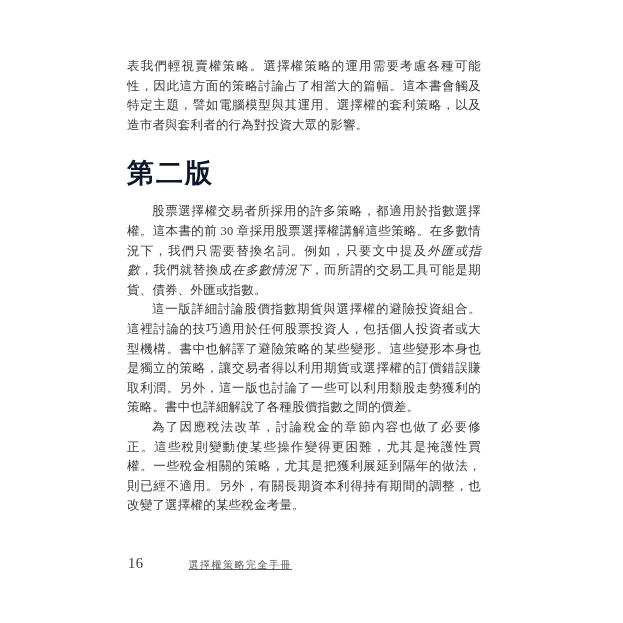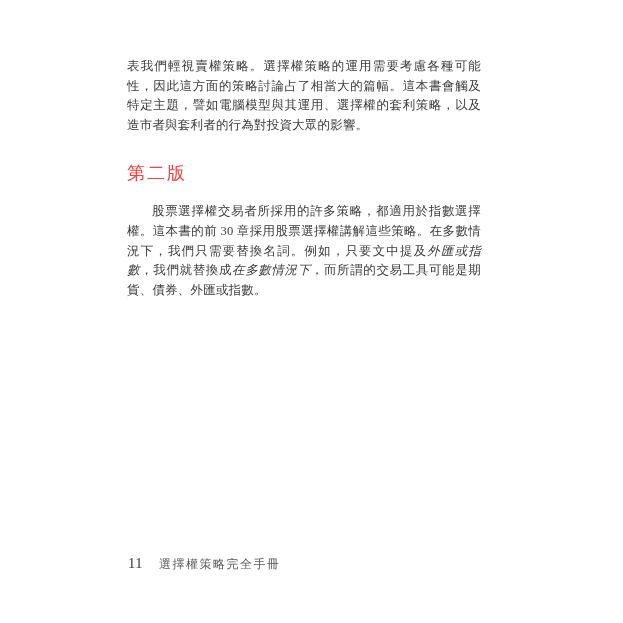--- a/index.html
+++ b/index.html
@@ -27,66 +27,69 @@
     line-height: 19.6px;
     color: #3a3a3a;
     text-align: justify;
     text-justify: inter-ideograph;
     letter-spacing: 0.2px;
   }
   .para.indent {
     text-indent: 2em;
   }
   .section-heading {
-    font-size: 18px;
+    font-size: 27px;
     line-height: 30px;
-    font-weight: normal;
-    color: #ef4444;
+    font-weight: bold;
+    color: #0f172a;
     margin: 23px 0 14px 0;
     letter-spacing: 2px;
   }
   .em-term {
     font-style: italic;
   }
   .footer {
     position: absolute;
     left: 128px;
     top: 554px;
     width: 354px;
     white-space: nowrap;
   }
   .page-number {
     font-size: 14.5px;
     color: #383838;
     letter-spacing: 0.5px;
   }
   .running-title {
-    font-size: 12px;
+    font-size: 10px;
     color: #5a5a5a;
-    margin-left: 12px;
+    margin-left: 41px;
     letter-spacing: 1.5px;
+    text-decoration: underline;
   }
 </style>
 </head>
 <body>
 
 <div class="page">
 
   <div class="text-block">
 
     <div id="intro-paragraphs">
         <p class="para"><span class="">表我們輕視賣權策略。選擇權策略的運用需要考慮各種可能性，因此這方面的策略討論占了相當大的篇幅。這本書會觸及特定主題，譬如電腦模型與其運用、選擇權的套利策略，以及造市者與套利者的行為對投資大眾的影響。</span></p>
       </div>
 
     <h1 class="section-heading">第二版</h1>
 
     <div id="section-paragraphs">
         <p class="para indent"><span class="">股票選擇權交易者所採用的許多策略，都適用於指數選擇權。這本書的前 30 章採用股票選擇權講解這些策略。在多數情況下，我們只需要替換名詞。例如，只要文中提及</span><span class="em-term">外匯或指數</span><span class="">，我們就替換成</span><span class="em-term">在多數情況下</span><span class="">，而所謂的交易工具可能是期貨、債券、外匯或指數。</span></p>
+        <p class="para indent"><span class="">這一版詳細討論股價指數期貨與選擇權的避險投資組合。這裡討論的技巧適用於任何股票投資人，包括個人投資者或大型機構。書中也解譯了避險策略的某些變形。這些變形本身也是獨立的策略，讓交易者得以利用期貨或選擇權的訂價錯誤賺取利潤。另外，這一版也討論了一些可以利用類股走勢獲利的策略。書中也詳細解說了各種股價指數之間的價差。</span></p>
+        <p class="para indent"><span class="">為了因應稅法改革，討論稅金的章節內容也做了必要修正。這些稅則變動使某些操作變得更困難，尤其是掩護性買權。一些稅金相關的策略，尤其是把獲利展延到隔年的做法，則已經不適用。另外，有關長期資本利得持有期間的調整，也改變了選擇權的某些稅金考量。</span></p>
       </div>
 
   </div>
 
   <div class="footer">
-    <span class="page-number">11</span>
+    <span class="page-number">16</span>
     <span class="running-title">選擇權策略完全手冊</span>
   </div>
 
 </div>
 
 </body></html>

